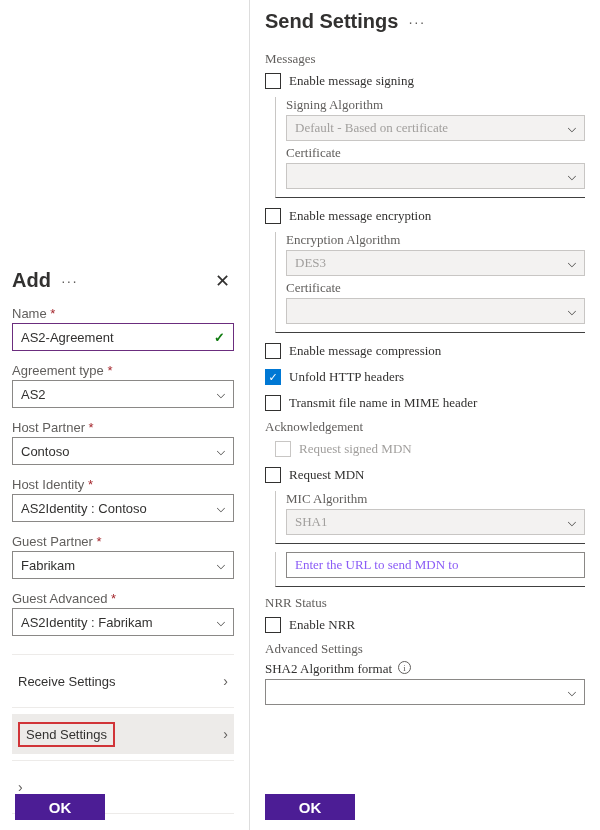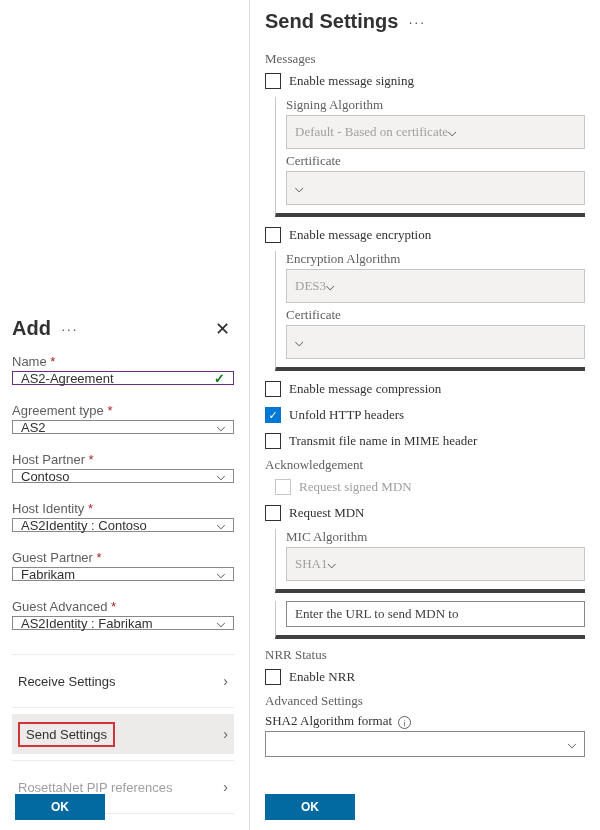--- a/index.html
+++ b/index.html
@@ -46,31 +46,31 @@
       cursor: pointer;
       letter-spacing: 1px;
     }
     .close-x {
       margin-left: auto;
       font-size: 18px;
       color: #323130;
       cursor: pointer;
       padding: 0 4px;
     }
-    .field-group { margin-bottom: 18px; }
+    .field-group { margin-bottom: 12px; }
     .field-label {
       font-size: 13px;
       color: #605e5c;
       margin-bottom: 2px;
       display: block;
     }
     .req { color: #a4262c; font-size: 13px; }
     .input-box, .select-box {
       width: 100%;
-      height: 14px;
+      height: 28px;
       border: 1px solid #8a8886;
       padding: 0 8px;
       font-size: 13px;
       background: #fff;
       position: relative;
     }
     .input-valid { border: 1px solid #6b2d7e; display: flex; align-items: center; justify-content: space-between; }
     .check-mark { color: #107c10; font-weight: bold; }
     .select-box {
       display: flex;
@@ -97,24 +97,24 @@
       border: 2px solid #d13438;
       padding: 3px 6px;
     }
     .nav-row.disabled { color: #a19f9d; }
     .ok-btn {
       position: absolute;
       bottom: 10px;
       left: 15px;
       width: 90px;
       height: 26px;
-      background: #0369a1;
+      background: #4c1d95;
       color: #fff;
       border: none;
-      font-size: 12px;
+      font-size: 15px;
       font-weight: 600;
       cursor: pointer;
     }
     .section-label {
       font-size: 13px;
       color: #605e5c;
       margin-top: 4px;
       margin-bottom: 4px;
     }
     .checkbox-row {
@@ -134,53 +134,54 @@
       font-size: 11px;
       background: #fff;
     }
     .cb.checked { background: #0078d4; border-color: #0078d4; color: #fff; }
     .cb.disabled { border-color: #c8c6c4; }
     .cb-text.disabled { color: #a19f9d; }
     .indent-block {
       margin-left: 10px;
       padding-left: 10px;
       border-left: 1px solid #c8c6c4;
-      border-bottom: 4px solid #404040;
+      border-bottom: 1px solid #404040;
       padding-bottom: 8px;
       margin-bottom: 8px;
     }
     .sub-label {
       font-size: 13px;
       color: #605e5c;
       margin-bottom: 2px;
       margin-top: 4px;
     }
     .disabled-select {
       width: 100%;
       height: 26px;
       border: 1px solid #c8c6c4;
       background: #f3f2f1;
       display: flex;
       align-items: center;
-      padding: 16px 8px;
+      justify-content: space-between;
+      padding: 0 8px;
       color: #a19f9d;
       font-size: 13px;
     }
     .input-placeholder {
       width: 100%;
       height: 26px;
       border: 1px solid #8a8886;
       background: #fff;
       padding: 0 8px;
       font-size: 13px;
-      color: #404040;
-      display: flex;
-      align-items: center;
-    }
-    .sha-row { display: flex; align-items: flex-end; gap: 6px; }
+      color: #8b5cf6;
+      display: flex;
+      align-items: center;
+    }
+    .sha-row { display: flex; align-items: flex-start; gap: 6px; }
     .info-icon {
       width: 13px; height: 13px;
       border: 1px solid #605e5c;
       border-radius: 50%;
       font-size: 9px;
       display: inline-flex;
       align-items: center;
       justify-content: center;
       color: #605e5c;
     }
@@ -259,21 +260,20 @@
     <span>Receive Settings</span>
     <span class="chev-right">›</span>
   </div>
   <div class="divider"></div>
   <div class="nav-row selected">
     <span class="nav-label-box">Send Settings</span>
     <span class="chev-right">›</span>
   </div>
   <div class="divider"></div>
   <div class="nav-row disabled">
-    <span>RosettaNet PIP references</span>
     <span class="chev-right">›</span>
   </div>
   <div class="divider"></div>
 
   <button class="ok-btn">OK</button>
 </div>
 
 <div class="right-pane">
   <div class="pane-header">
     <span class="pane-title">Send Settings</span>

